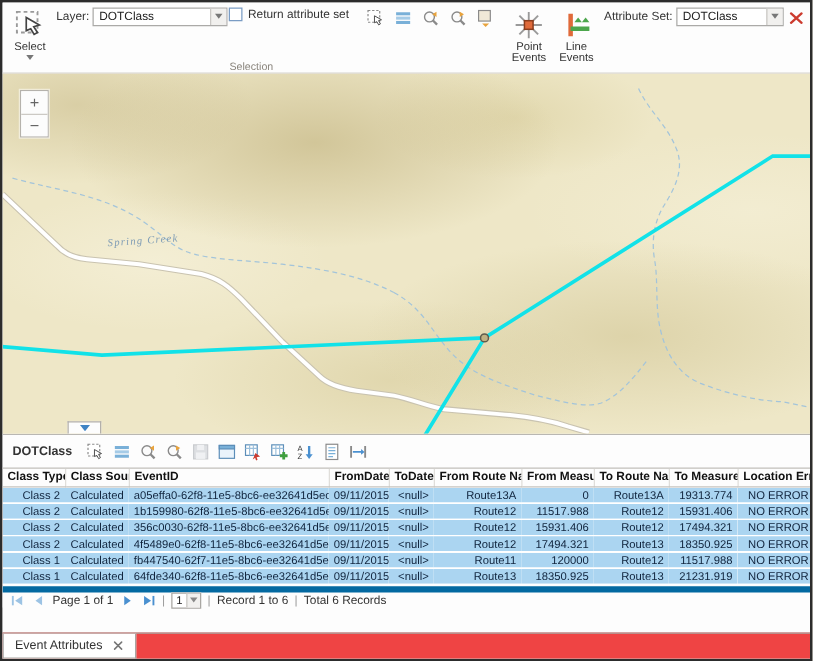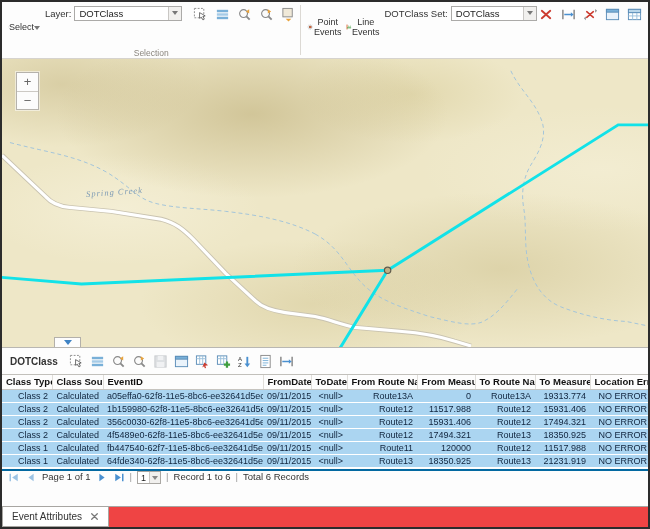--- a/index.html
+++ b/index.html
@@ -15,21 +15,21 @@
   .rtab{ font-size:10px; color:#444; padding:2px 12px 2px; cursor:default; }
   .rtab.active{ background:#fdfdfd; border:1px solid #b9b6b0; border-bottom:none;
                 margin-bottom:-1px; padding-bottom:3px; color:#222;}
   
   .ribbon{ height:57px; flex:0 0 57px; background:#fdfdfd; border-bottom:1px solid #d6d3ce;
            display:flex; align-items:stretch; position:relative;}
   .rgroup{ position:relative; display:flex; padding:2px 4px 10px 4px; }
   .grouplabel{ position:absolute; bottom:0; left:0; right:0; text-align:center;
                font-size:8.5px; color:#8a857d; }
   .vsep{ width:1px; background:#dcd9d4; margin:3px 0; }
-  .bigbtn{ width:34px; margin:1px 1px; display:flex; flex-direction:row; align-items:center;
+  .bigbtn{ width:34px; margin:1px 1px; display:flex; flex-direction:column; align-items:center;
            justify-content:flex-start; padding-top:2px; border:1px solid transparent; border-radius:2px;}
   .bigbtn .blabel{ font-size:9px; color:#333; text-align:center; line-height:1.05; margin-top:1px;}
   .bigbtn.hl{ background:#cbe4f9; border-color:#84b9e4; }
   .bigbtn.wide{ width:58px; }
   .icn24{ width:24px; height:24px; }
   .icn16{ width:15px; height:15px; display:inline-block; }
   .caret{ width:0; height:0; border-left:3px solid transparent; border-right:3px solid transparent;
           border-top:4px solid #777; margin-top:2px; }
   .rcol{ display:flex; flex-direction:row; margin-left:3px; }
   .rrow{ display:flex; align-items:center; height:16px; margin-top:1px; }
@@ -72,21 +72,21 @@
   .ptitle{ font-size:10px; font-weight:bold; color:#333; margin-right:6px; }
   .tablewrap{ flex:0 0 95px; overflow:hidden; border-top:1px solid #c2c0bb; }
   table.attr{ border-collapse:collapse; table-layout:fixed; width:649px; }
   table.attr th{ font-size:9.5px; font-weight:bold; color:#111; text-align:left; background:#fdfdfd;
                  padding:1px 4px; height:14px; border-right:1px solid #e0deda; border-bottom:1px solid #c6c4bf;
                  white-space:nowrap; overflow:hidden;}
   table.attr td{ font-size:9px; color:#10243d; padding:0 4px; height:13px; white-space:nowrap; overflow:hidden;
                  border-bottom:1px solid #fff;text-align:right; }
   tr.sel td{ background:#abd5f1; }
   
-  .pager{ height:17px; flex:0 0 17px; border-top:2px solid #0369a1; display:flex; align-items:flex-start;
+  .pager{ height:17px; flex:0 0 17px; border-top:5px solid #0369a1; display:flex; align-items:center;
           padding-left:6px; gap:5px; font-size:9.5px; color:#333; background:#fdfdfd;}
   .pgicon{ width:12px; height:12px; display:flex; align-items:center; justify-content:center;}
   .pgsep{ color:#9a9a9a; }
   .pagebox{ display:flex; align-items:center; border:1px solid #a9a7a3; height:13px; background:#fff;}
   .pagebox .pv{ font-size:9px; padding:0 3px; color:#222;}
   .pagebox .pb{ width:11px; height:100%; background:#f1f0ee; border-left:1px solid #c9c7c4;
                 display:flex; align-items:center; justify-content:center;}
   
   .ftabbar{ height:21px; flex:0 0 21px; background:#ef4444; border-top:1px solid #a8a6a2; display:flex; }
   .ftab{ display:flex; align-items:center; gap:8px; background:#fff; border:1px solid #a8a6a2; border-top:none;
@@ -111,20 +111,24 @@
       <div class="rcol">
         <div class="rrow">
           <span class="rlabel">Layer:</span>
           <div class="dd" style="width:108px">
             <span class="ddval">DOTClass</span>
             <span class="ddbtn">
                 <span class="caret" style="margin-top:0"></span>
               </span>
           </div>
         </div>
+        <div class="rrow" style="height:13px">
+          <span class="cbx"></span>
+          <span class="rlabel">Return attribute set</span>
+        </div>
         <div class="rrow icons">
           <span class="iconbtn">
               <span class="icn16"><svg width="100%" height="100%" viewBox="0 0 16 16">
                   <rect x="1.5" y="1.5" width="10" height="10" fill="#fff" stroke="#8a8a8a" stroke-dasharray="2 1.5"></rect>
                   <path d="M7 6l6 3.4-2.5.7 1.6 2.8-1.5.9-1.6-2.8L7 12z" fill="#fff" stroke="#444" stroke-width=".8" <="" svg=""></path>
                 </svg></span>
             </span>
           <span class="iconbtn">
               <span class="icn16"><svg width="100%" height="100%" viewBox="0 0 16 16">
                   <rect x="2" y="3" width="12" height="2.6" fill="#79b0d8"></rect>
@@ -176,21 +180,21 @@
         <span class="icn24"><svg width="100%" height="100%" viewBox="0 0 16 16">
               <line x1="5" y1="2" x2="5" y2="14" stroke="#e06a3a" stroke-width="2.4"></line>
               <line x1="5" y1="10" x2="15" y2="10" stroke="#4ca64c" stroke-width="2.4"></line>
               <path d="M9 4l2 2.5h-4z" fill="#4ca64c"></path>
               <path d="M13 4l2 2.5h-4z" fill="#4ca64c" <="" svg=""></path>
             </svg></span>
         <span class="blabel">Line Events</span>
       </div>
       <div class="rcol">
         <div class="rrow">
-          <span class="rlabel">DOTClass Set:</span>
+          <span class="rlabel">Attribute Set:</span>
           <div class="dd" style="width:86px">
             <span class="ddval">DOTClass</span>
             <span class="ddbtn">
                 <span class="caret" style="margin-top:0"></span>
               </span>
           </div>
         </div>
         <div class="rrow icons" style="padding-left:2px">
           <span class="iconbtn">
               <span class="icn16"><svg width="100%" height="100%" viewBox="0 0 16 16">

